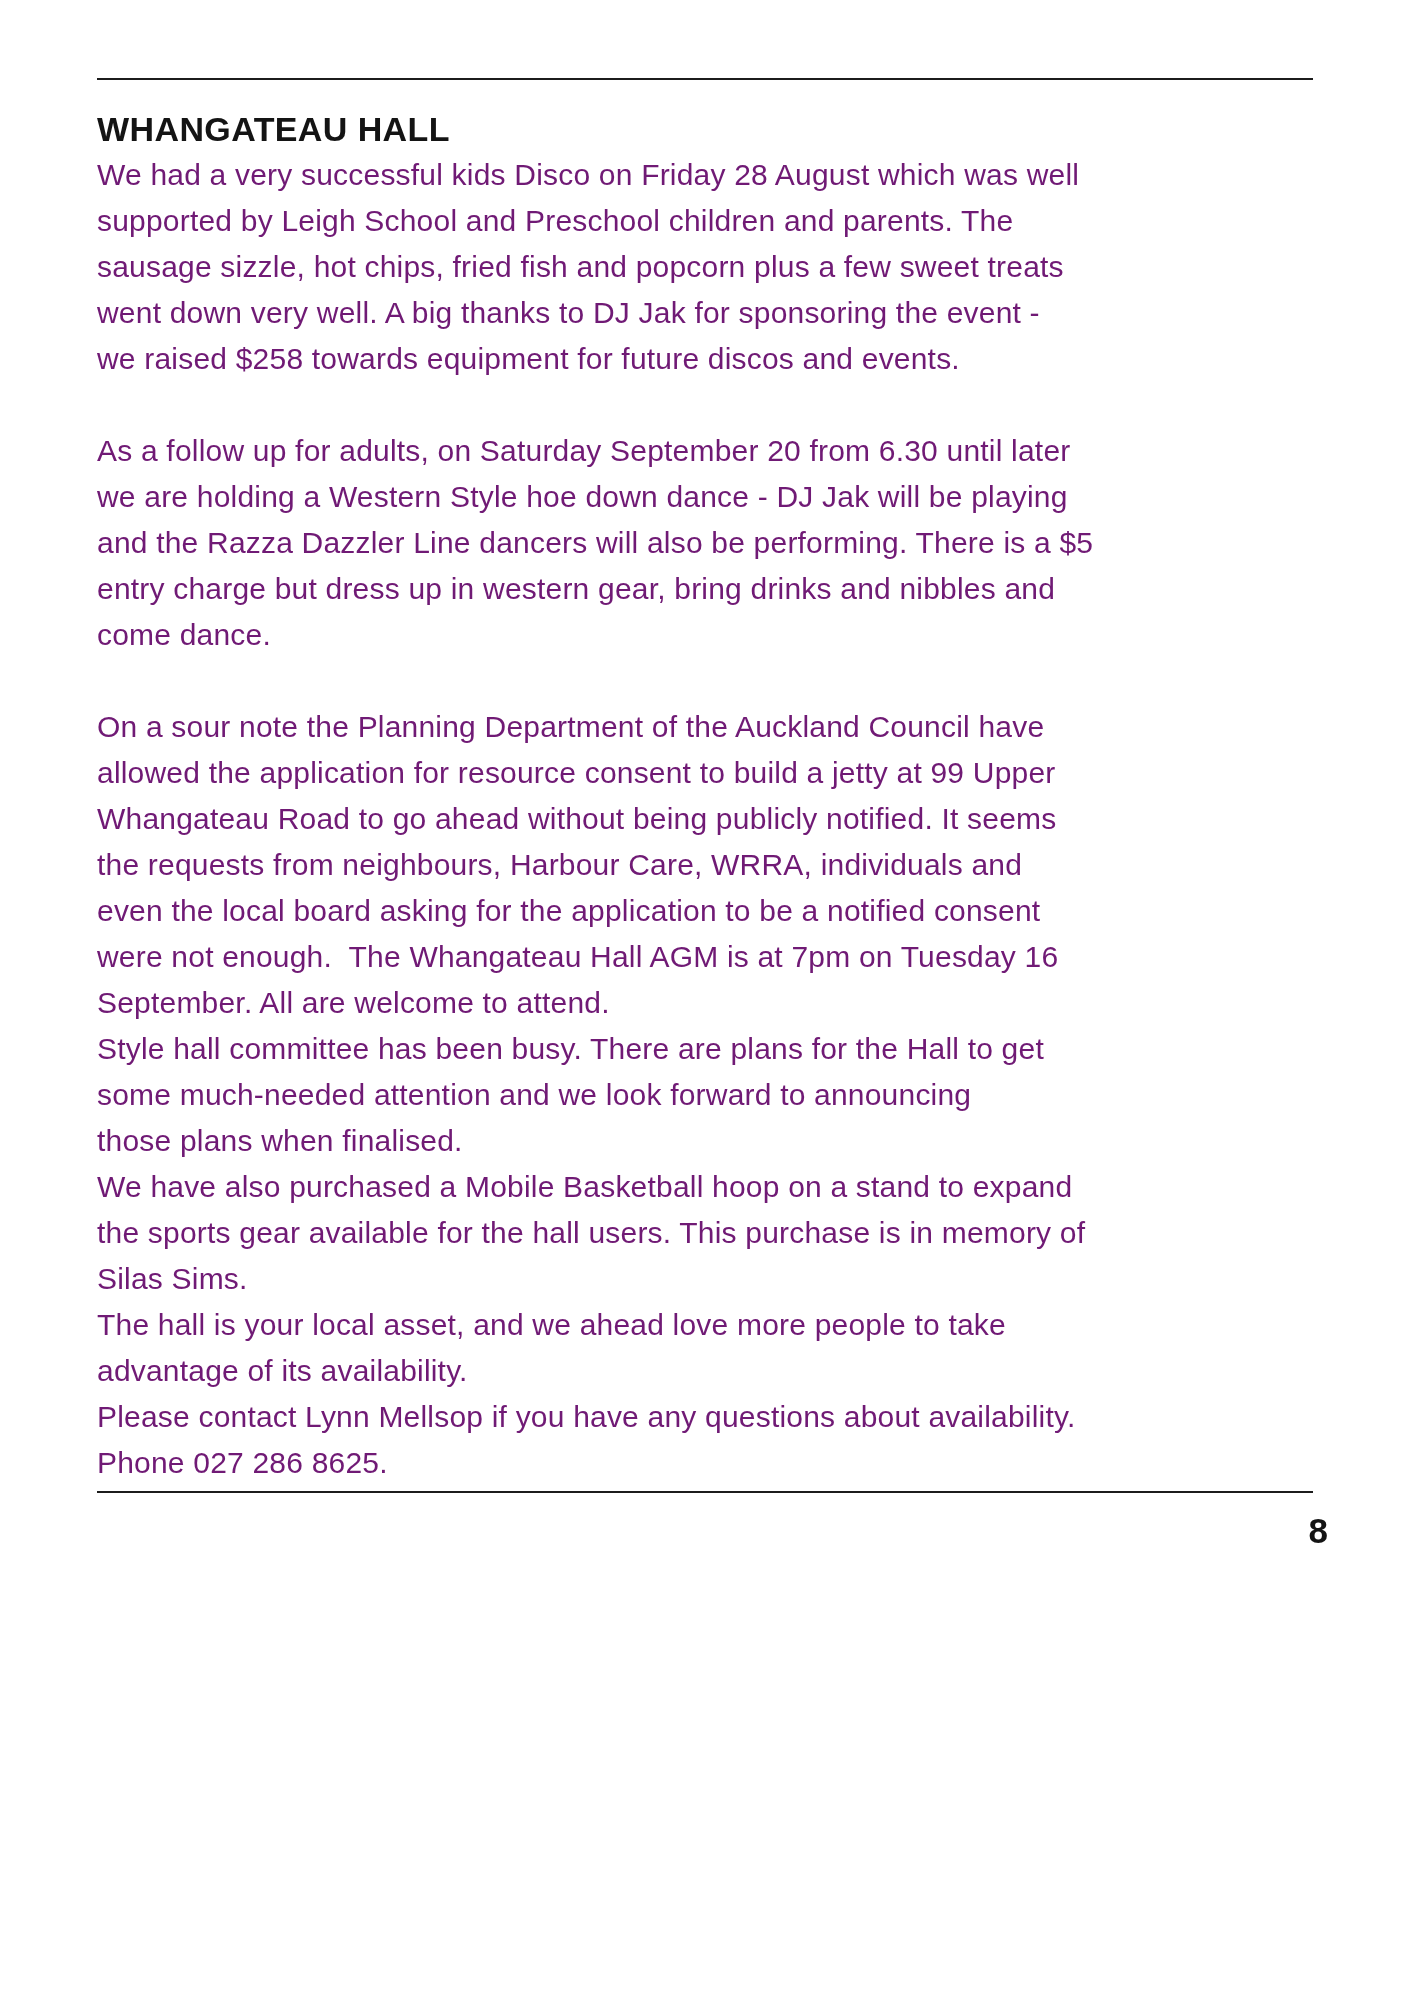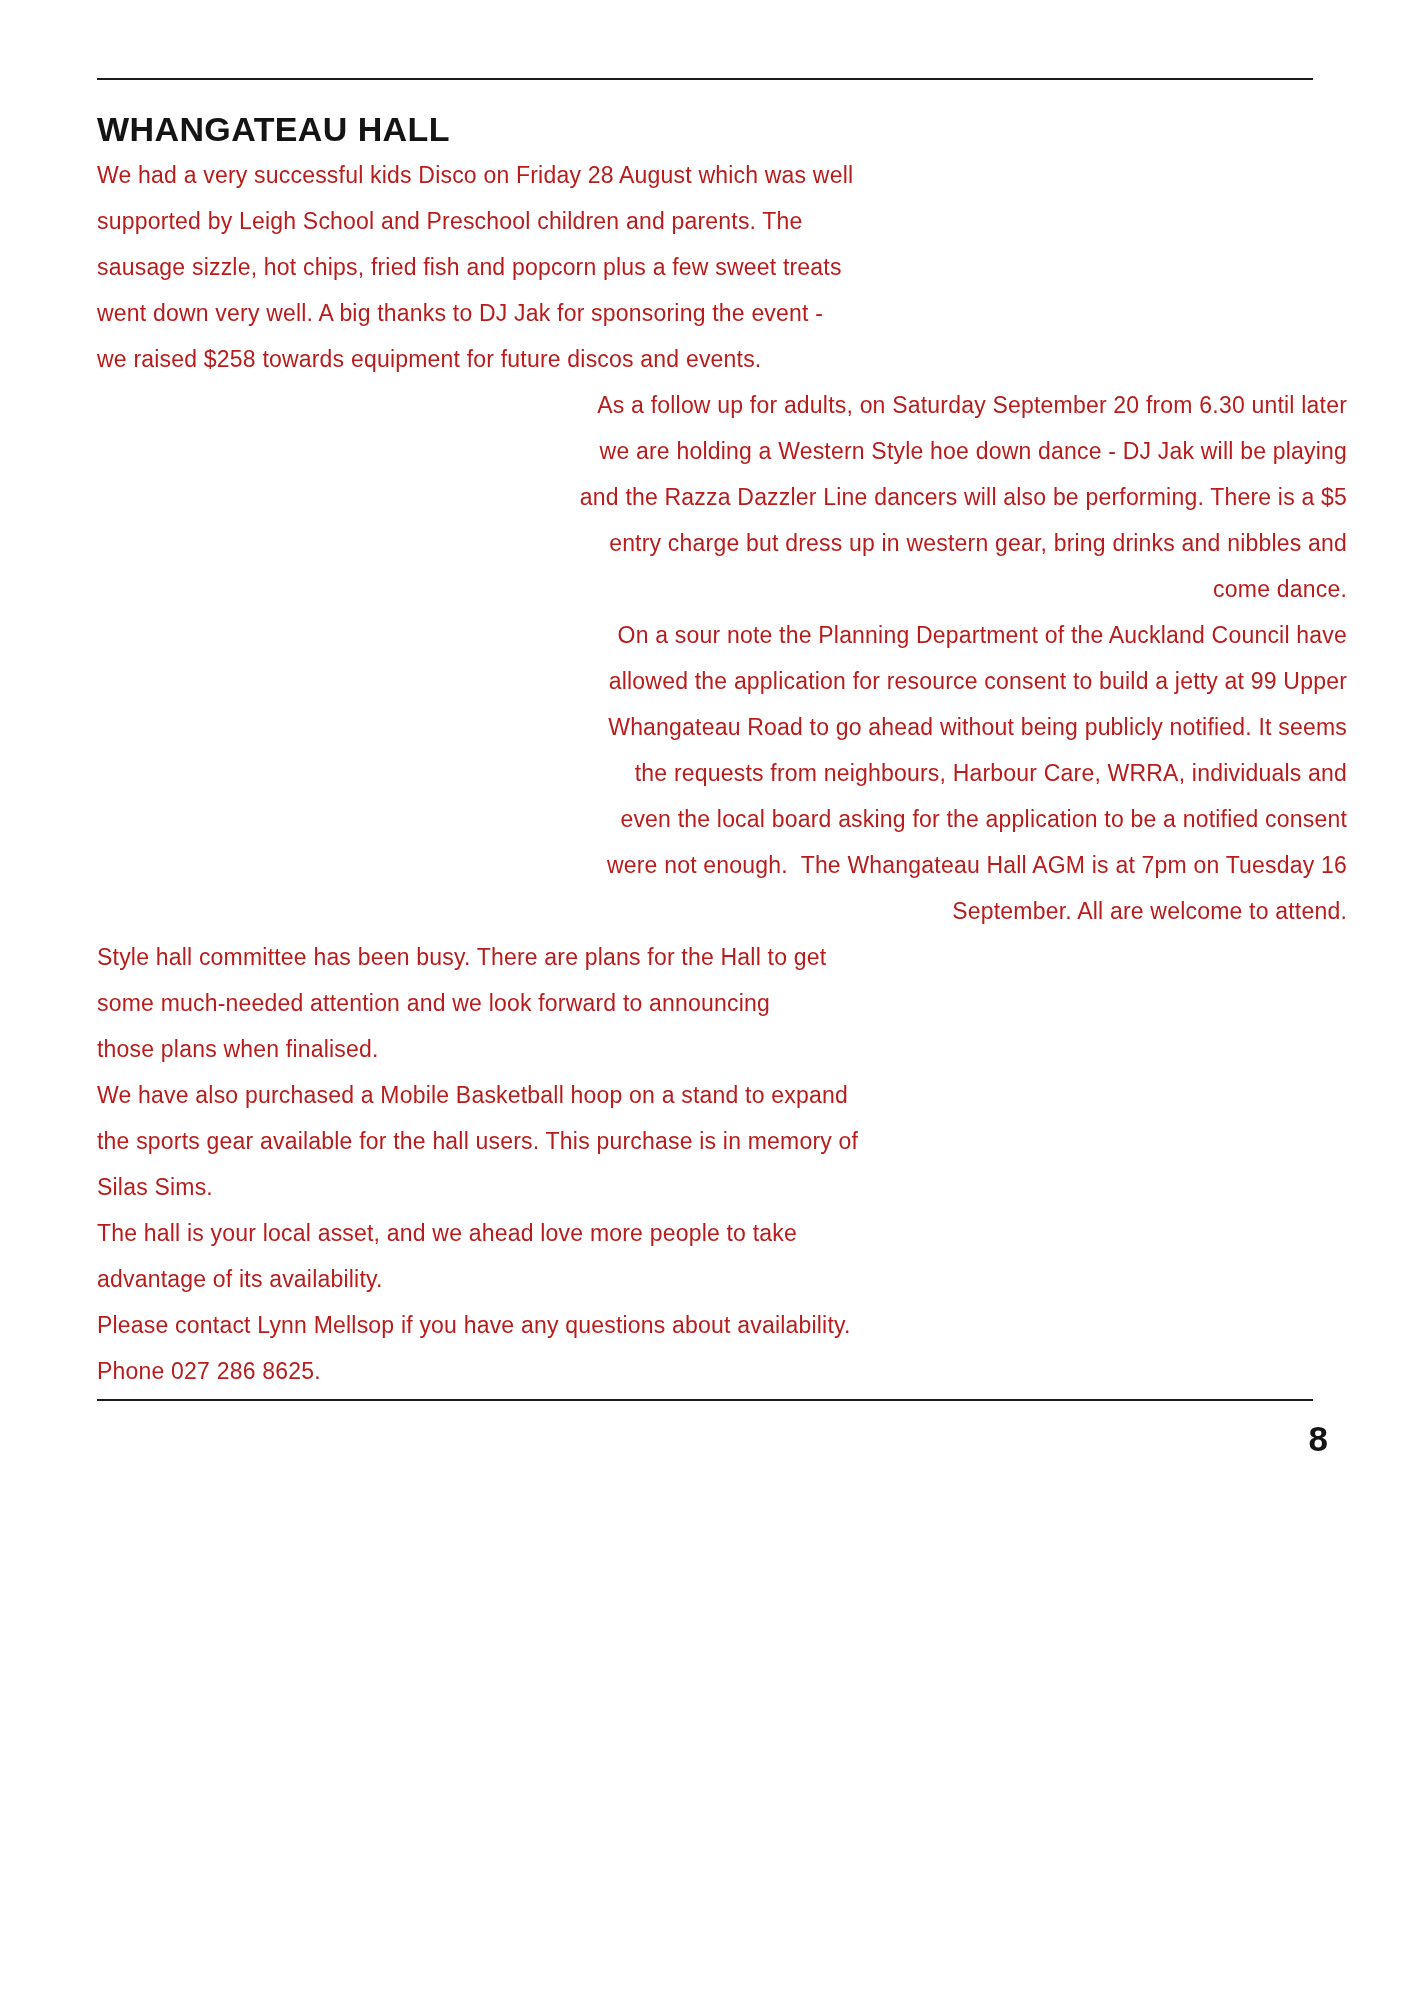--- a/index.html
+++ b/index.html
@@ -33,28 +33,28 @@
     font-weight: 700;
     letter-spacing: 0.4px;
     color: #141414;
     white-space: pre;
   }
   .sec-heading.first {
     margin-top: 26px;
   }
   .body-text {
     margin: 0;
-    font-size: 23px;
+    font-size: 30px;
     line-height: 46px;
     letter-spacing: 0.2px;
     white-space: pre;
-    color: #b91c1c;
+    color: #701a75;
   }
   .gap {
-    text-align: right;
+    margin-top: 46px;
   }
   .footer-rule {
     margin-top: 5px;
   }
   .page-number {
     width: 1231px;
     margin-top: 15px;
     text-align: right;
     font-size: 35px;
     line-height: 46px;

